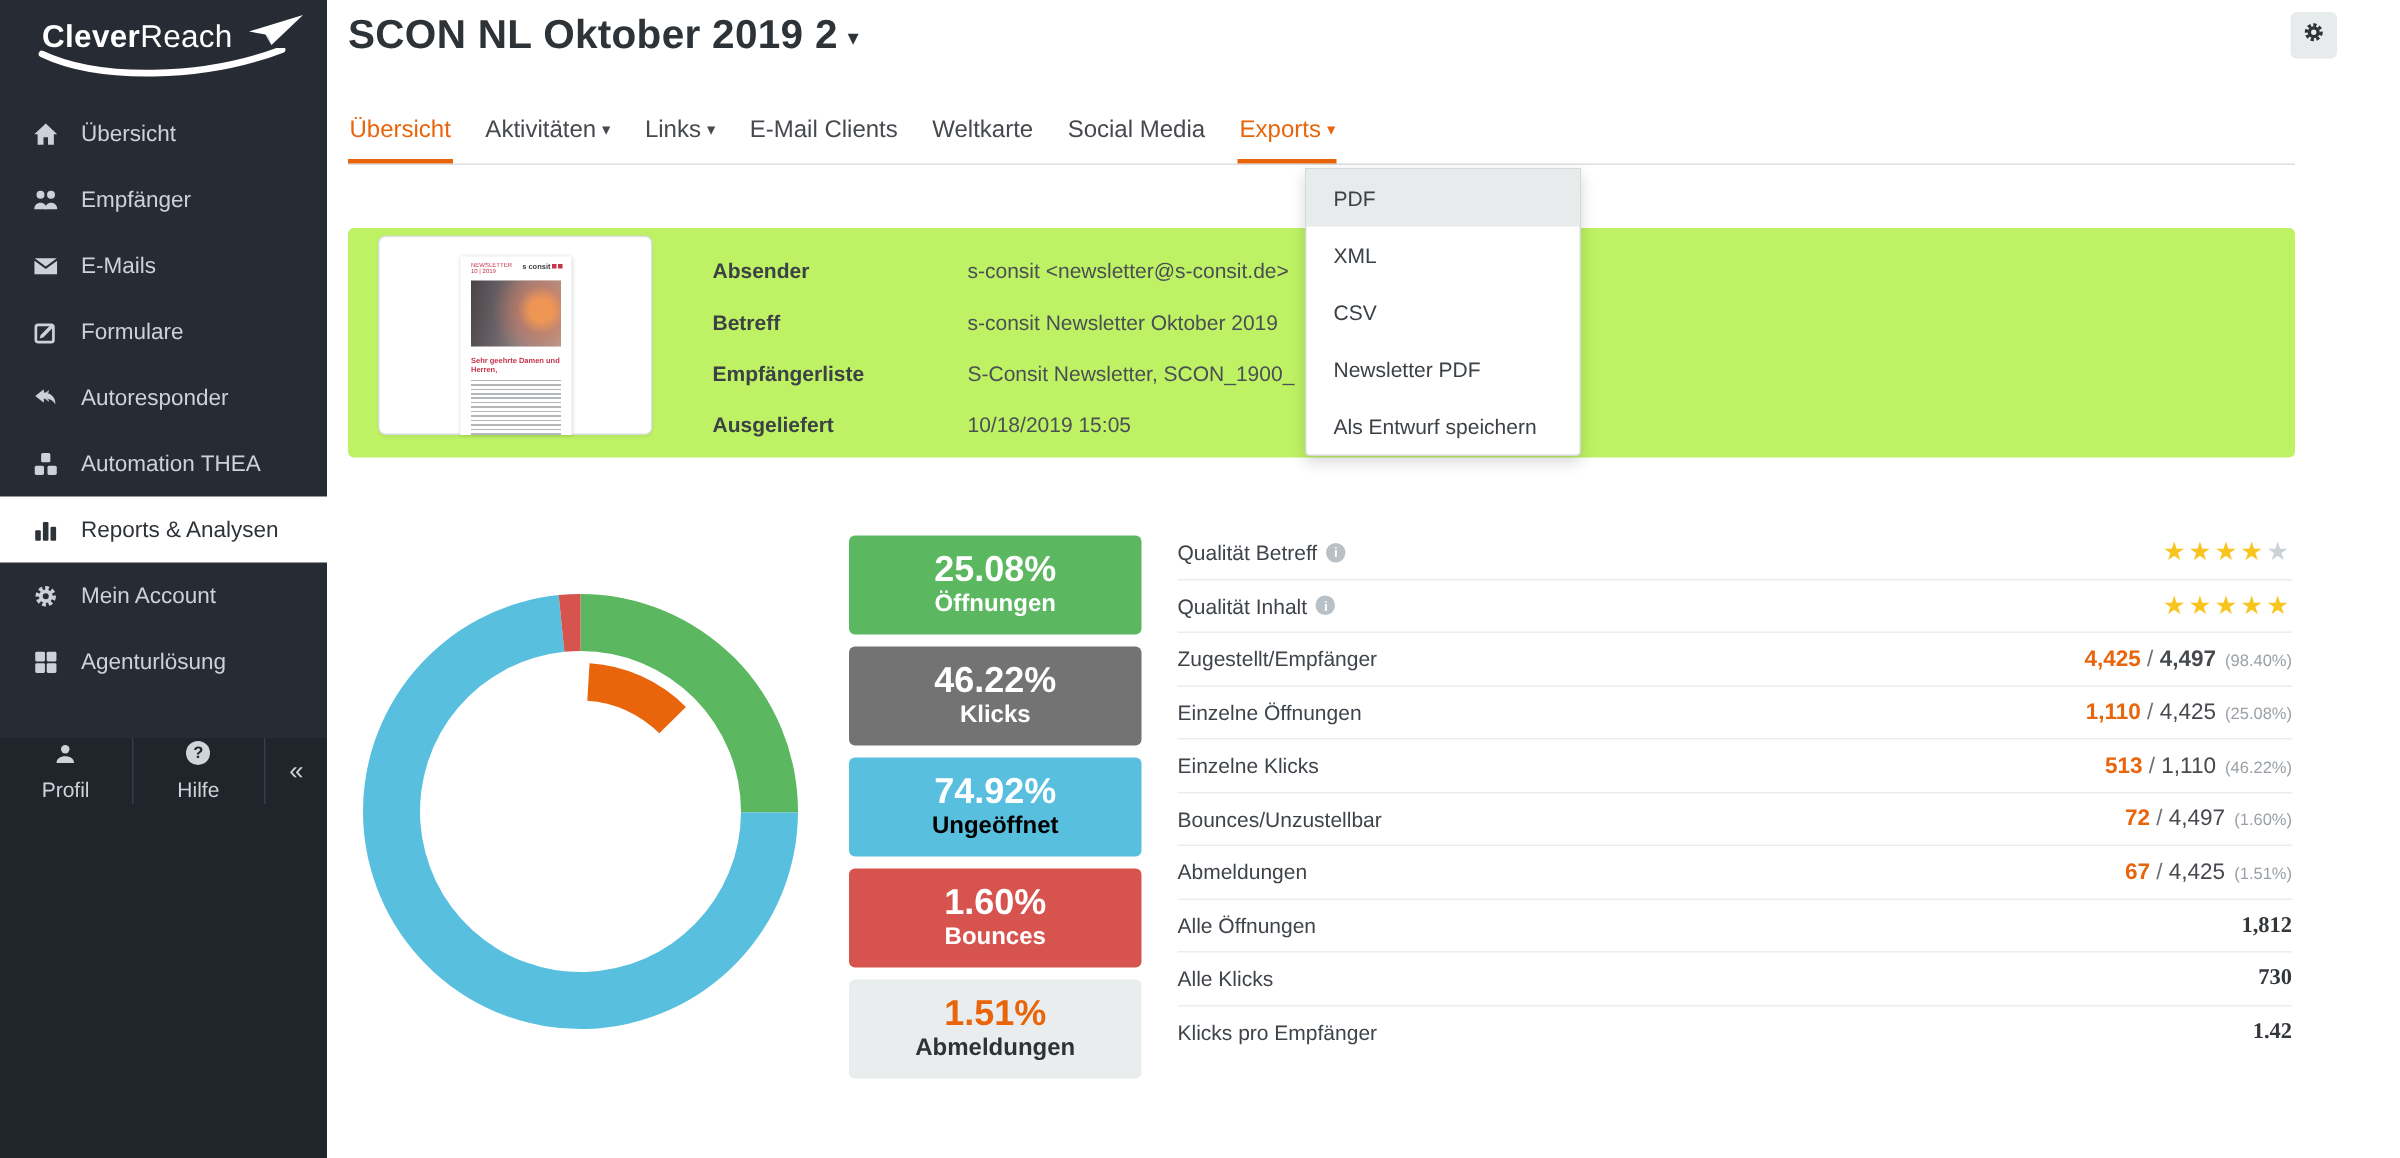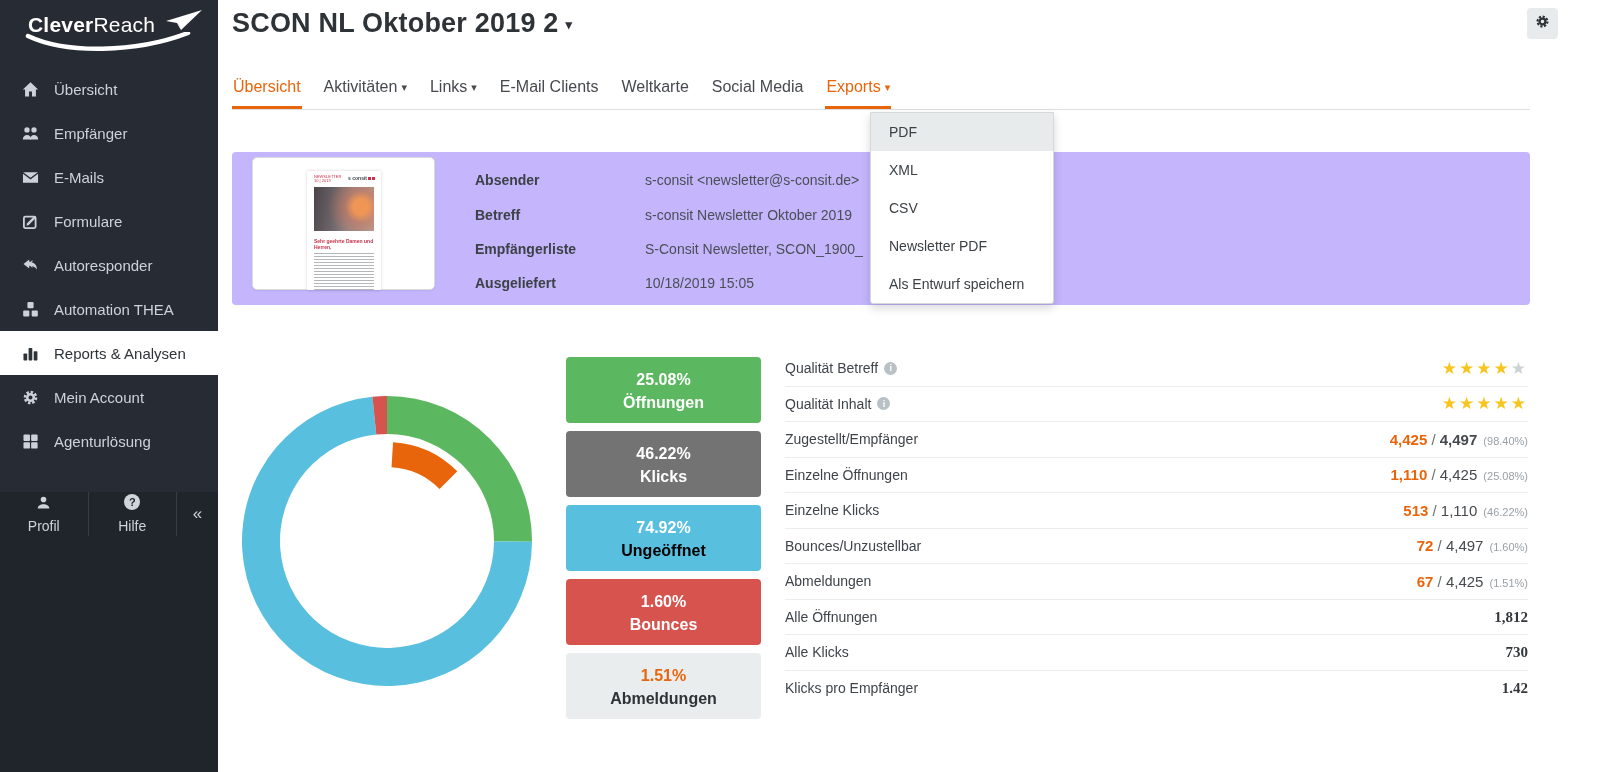--- a/index.html
+++ b/index.html
@@ -36,21 +36,21 @@
   .gear-btn { position:absolute; left:1527px; top:8px; width:31px; height:31px; background:#e7ebeb; border-radius:4px; display:flex; align-items:center; justify-content:center; cursor:pointer; color:#2e3338; }
   .gear-btn svg { width:15px; height:15px; }
 
   
   .tabbar { position:absolute; left:232px; top:76px; width:1298px; border-bottom:1px solid #dcdfe1; display:flex; gap:21px; }
   .tab { font-size:16px; color:#46494e; padding:2px 1px 10px; cursor:pointer; white-space:nowrap; border-bottom:3px solid transparent; }
   .tab .caret { font-size:11px; margin-left:4px; vertical-align:1px; }
   .tab.active, .tab.open { color:#e8650c; border-bottom-color:#e8650c; }
 
   
-  .info-panel { position:absolute; left:232px; top:152px; width:1298px; height:153px; background:#c4b5fd; border-radius:4px; }
+  .info-panel { position:absolute; left:232px; top:152px; width:1298px; height:153px; background:#bef264; border-radius:4px; }
   .thumb-card { position:absolute; left:20px; top:5px; width:183px; height:133px; background:#fff; border:1px solid #d9dcdc; border-radius:5px; box-shadow:0 1px 2px rgba(0,0,0,.06); cursor:pointer; }
   .mini-page { position:absolute; left:54px; top:13px; width:74px; height:119px; background:#fff; box-shadow:0 0 3px rgba(0,0,0,.18); overflow:hidden; }
   .mini-mast { position:relative; height:14px; }
   .mini-mast-left { position:absolute; left:7px; top:4px; font-size:4px; line-height:4px; color:#c6334a; white-space:pre-line; }
   .mini-mast-right { position:absolute; right:6px; top:4px; font-size:5px; font-weight:700; color:#3a3f44; }
   .mini-mast-right i { display:inline-block; width:3px; height:3px; background:#c6334a; margin-left:1px; }
   .mini-photo { margin:2px 7px 0; height:44px; background:
       radial-gradient(circle at 78% 45%, rgba(244,150,82,.95) 0 14%, rgba(210,120,90,.55) 30%, transparent 62%),
       linear-gradient(100deg, #4a4347 0%, #6c6468 35%, #8e8387 60%, #b79f94 100%); }
   .mini-head { margin:7px 7px 3px; font-size:5px; font-weight:700; color:#c6334a; line-height:6px; }
@@ -64,21 +64,21 @@
   
   .dropdown { position:absolute; left:870px; top:112px; width:184px; background:#fff; border:1px solid #d5d9d9; border-radius:0 0 3px 3px; box-shadow:0 4px 10px rgba(0,0,0,.16); z-index:10; }
   .dd-item { height:38px; display:flex; align-items:center; padding-left:18px; font-size:14px; color:#3c4146; cursor:pointer; }
   .dd-item.hl { background:#e7ebec; }
 
   
   .donut { position:absolute; left:239px; top:393px; }
 
   
   .statbox { position:absolute; left:566px; width:195px; height:66px; border-radius:4px; text-align:center; padding-top:10px; }
-  .sb-pct { font-size:16px; font-weight:700; line-height:25px; }
+  .sb-pct { font-size:24px; font-weight:700; line-height:25px; }
   .sb-label { font-size:16px; font-weight:700; line-height:21px; }
 
   
   .stats-table { position:absolute; left:785px; top:351px; width:743px; }
   .t-row { height:35.5px; display:flex; align-items:center; justify-content:space-between; border-bottom:1px solid #ececec; }
   .t-row:last-child { border-bottom:none; }
   .t-label { font-size:14px; color:#3f444a; display:flex; align-items:center; gap:6px; }
   .info-i { width:13px; height:13px; border-radius:50%; background:#b9c1c6; color:#fff; font-size:9px; font-weight:700; display:inline-flex; align-items:center; justify-content:center; cursor:pointer; }
   .t-value { font-size:15px; color:#46494d; white-space:nowrap; }
   .v-primary { color:#e8650c; font-weight:700; }

